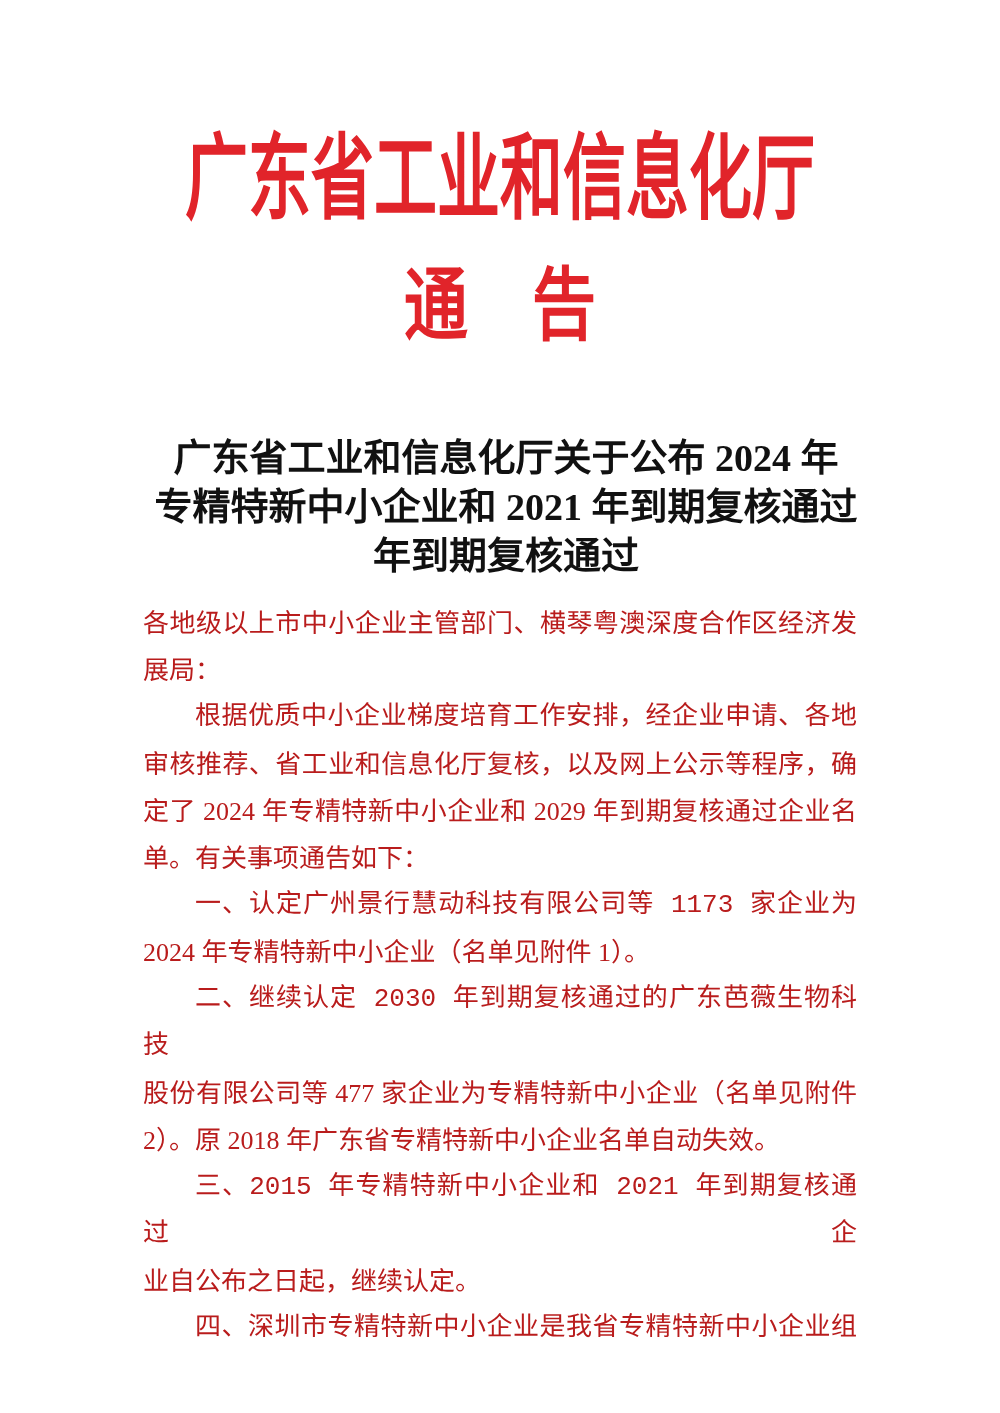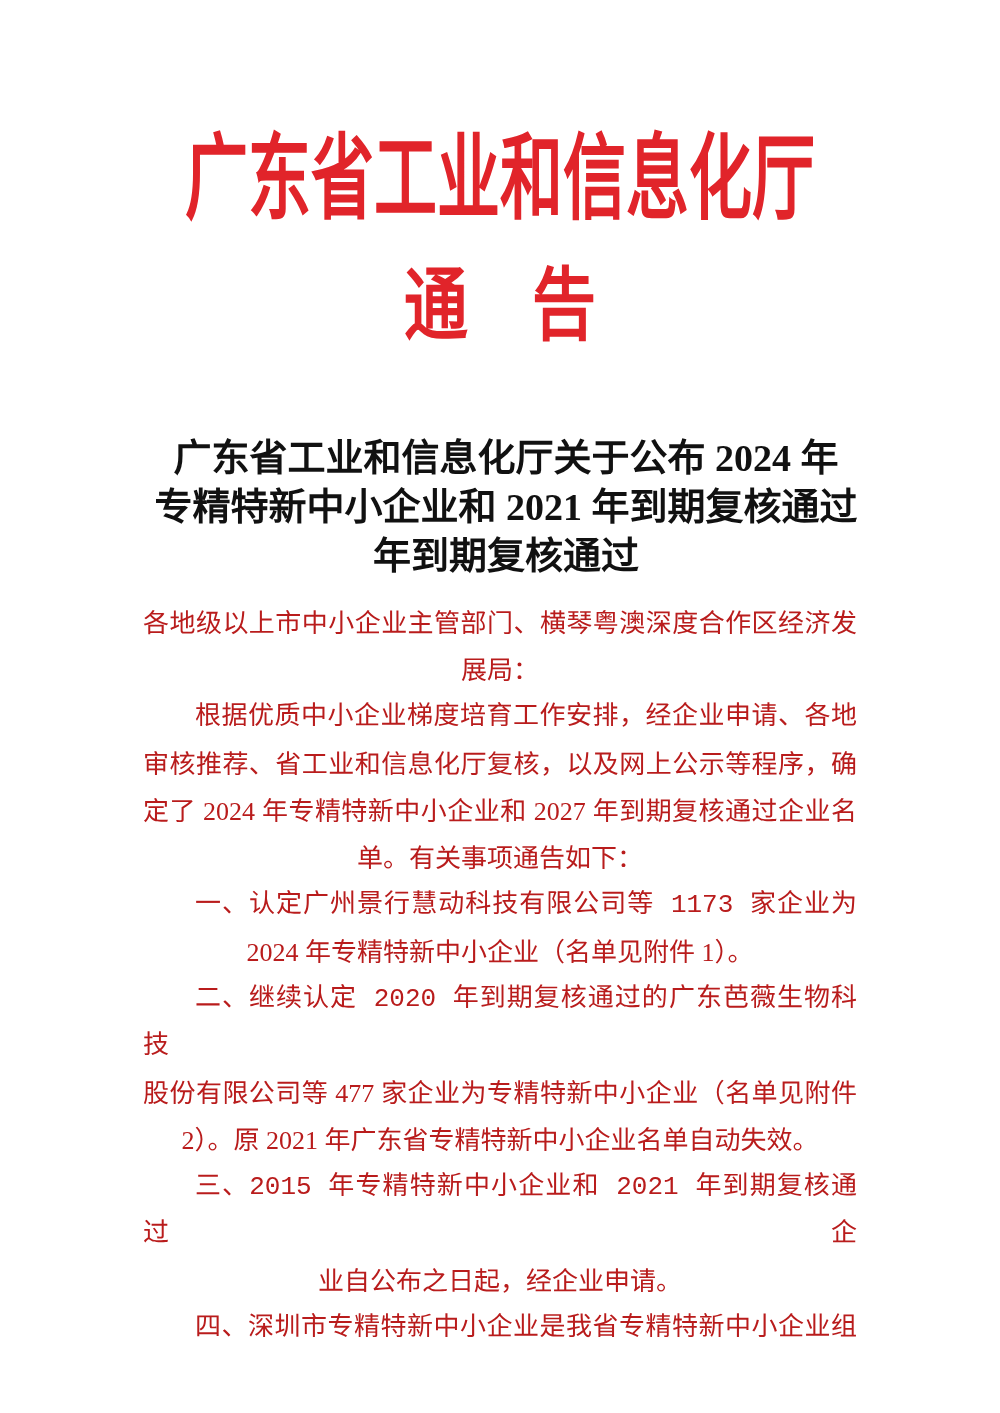--- a/index.html
+++ b/index.html
@@ -67,21 +67,21 @@
     position: absolute;
     top: 600px;
     left: 143px;
     width: 714px;
     font-size: 26px;
     line-height: 47px;
     color: #b91c1c;
   }
   .line {
     width: 714px;
-    text-align: center;
+    text-align: left;
   }
   .line.fill {
     text-align: justify;
     text-align-last: justify;
   }
   .line.indent {
     text-indent: 2em;
     font-family: Liberation Mono, monospace;
   }
 </style>
@@ -98,25 +98,25 @@
     <div class="t-line">广东省工业和信息化厅关于公布 2024 年</div>
     <div class="t-line">专精特新中小企业和 2021 年到期复核通过</div>
     <div class="t-line">年到期复核通过</div>
   </div>
 
   <div class="body-text">
     <div class="line fill">各地级以上市中小企业主管部门、横琴粤澳深度合作区经济发</div>
     <div class="line">展局：</div>
     <div class="line fill indent">根据优质中小企业梯度培育工作安排，经企业申请、各地</div>
     <div class="line fill">审核推荐、省工业和信息化厅复核，以及网上公示等程序，确</div>
-    <div class="line fill">定了 2024 年专精特新中小企业和 2027 年到期复核通过企业名</div>
+    <div class="line fill">定了 2024 年专精特新中小企业和 2029 年到期复核通过企业名</div>
     <div class="line">单。有关事项通告如下：</div>
     <div class="line fill indent">一、认定广州景行慧动科技有限公司等 1173 家企业为</div>
     <div class="line">2024 年专精特新中小企业（名单见附件 1）。</div>
-    <div class="line fill indent">二、继续认定 2020 年到期复核通过的广东芭薇生物科技</div>
+    <div class="line fill indent">二、继续认定 2030 年到期复核通过的广东芭薇生物科技</div>
     <div class="line fill">股份有限公司等 477 家企业为专精特新中小企业（名单见附件</div>
-    <div class="line">2）。原 2021 年广东省专精特新中小企业名单自动失效。</div>
+    <div class="line">2）。原 2018 年广东省专精特新中小企业名单自动失效。</div>
     <div class="line fill indent">三、2015 年专精特新中小企业和 2021 年到期复核通过企</div>
-    <div class="line">业自公布之日起，经企业申请。</div>
+    <div class="line">业自公布之日起，继续认定。</div>
     <div class="line fill indent">四、深圳市专精特新中小企业是我省专精特新中小企业组</div>
   </div>
 
 </div>
 
 </body></html>

